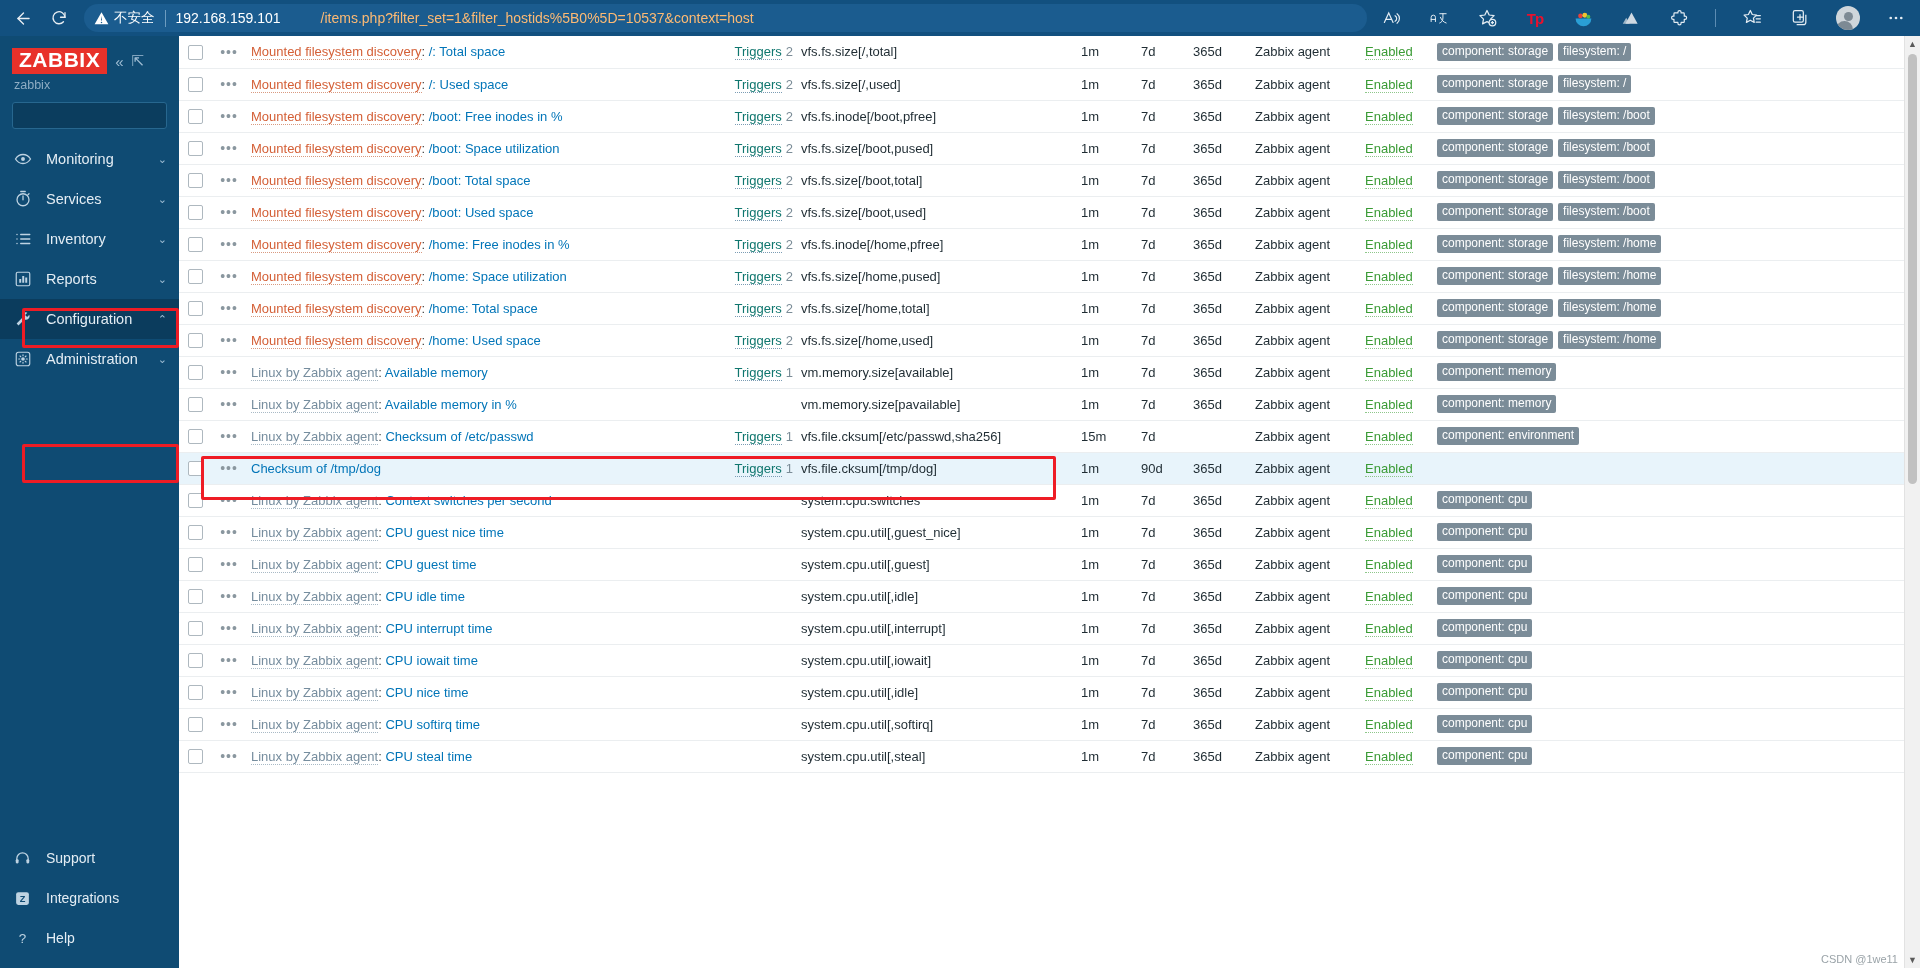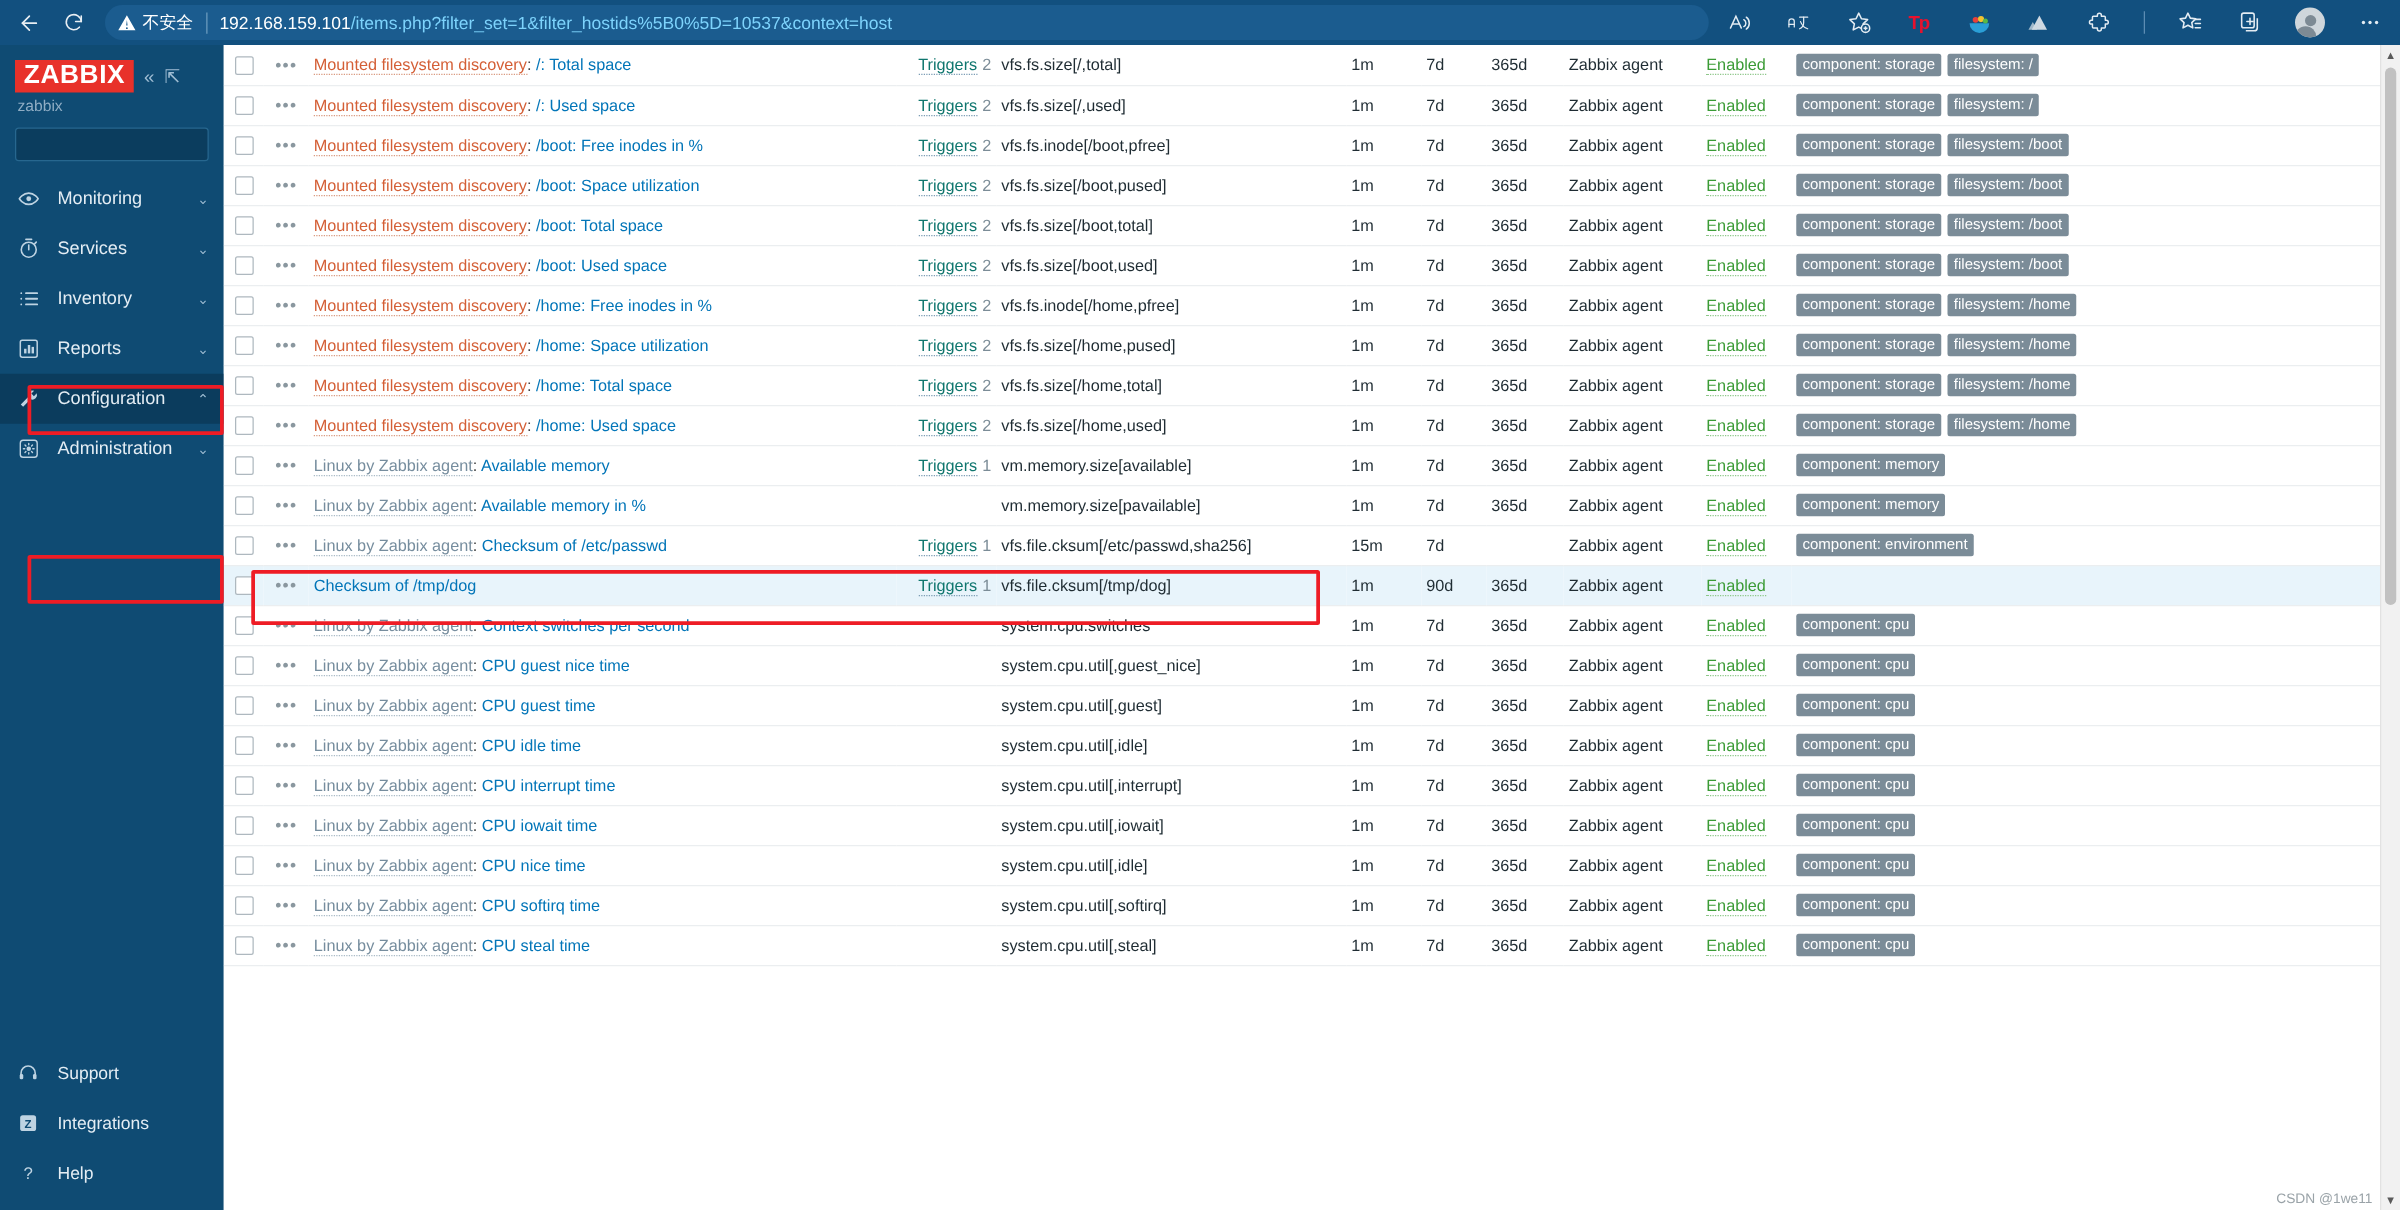--- a/index.html
+++ b/index.html
@@ -42,21 +42,21 @@
     display: flex; align-items: center; gap: 5px;
     color: #ffffff; font-size: 13.5px; white-space: nowrap;
   }
   .sec-warn .tri { display:block; }
   .addr-sep {
     width: 1px; height: 17px; background: #6d9cc0;
     margin: 0 10px;
   }
   .url { font-size: 14px; color: #ffffff; white-space: nowrap; overflow: hidden; }
   .url .host { color: #ffffff; }
-  .url .path { color: #7dd3fc; }
+  .url .path { color: #fdba74; margin-left: 40px; }
   .chrome-icons { display: flex; align-items: center; gap: 16px; padding-right: 2px; }
   .cicon {
     width: 32px; height: 30px;
     display: flex; align-items: center; justify-content: center;
     color: #e3ecf3; border-radius: 4px;
   }
   .ext-tp { color: #e8112d; font-weight: bold; font-size: 15px; letter-spacing: -1px; }
   .vbar { width:1px; height:18px; background:#5c8cb3; margin:0 4px; }
   .avatar-c {
     width: 24px; height: 24px; border-radius: 50%;

